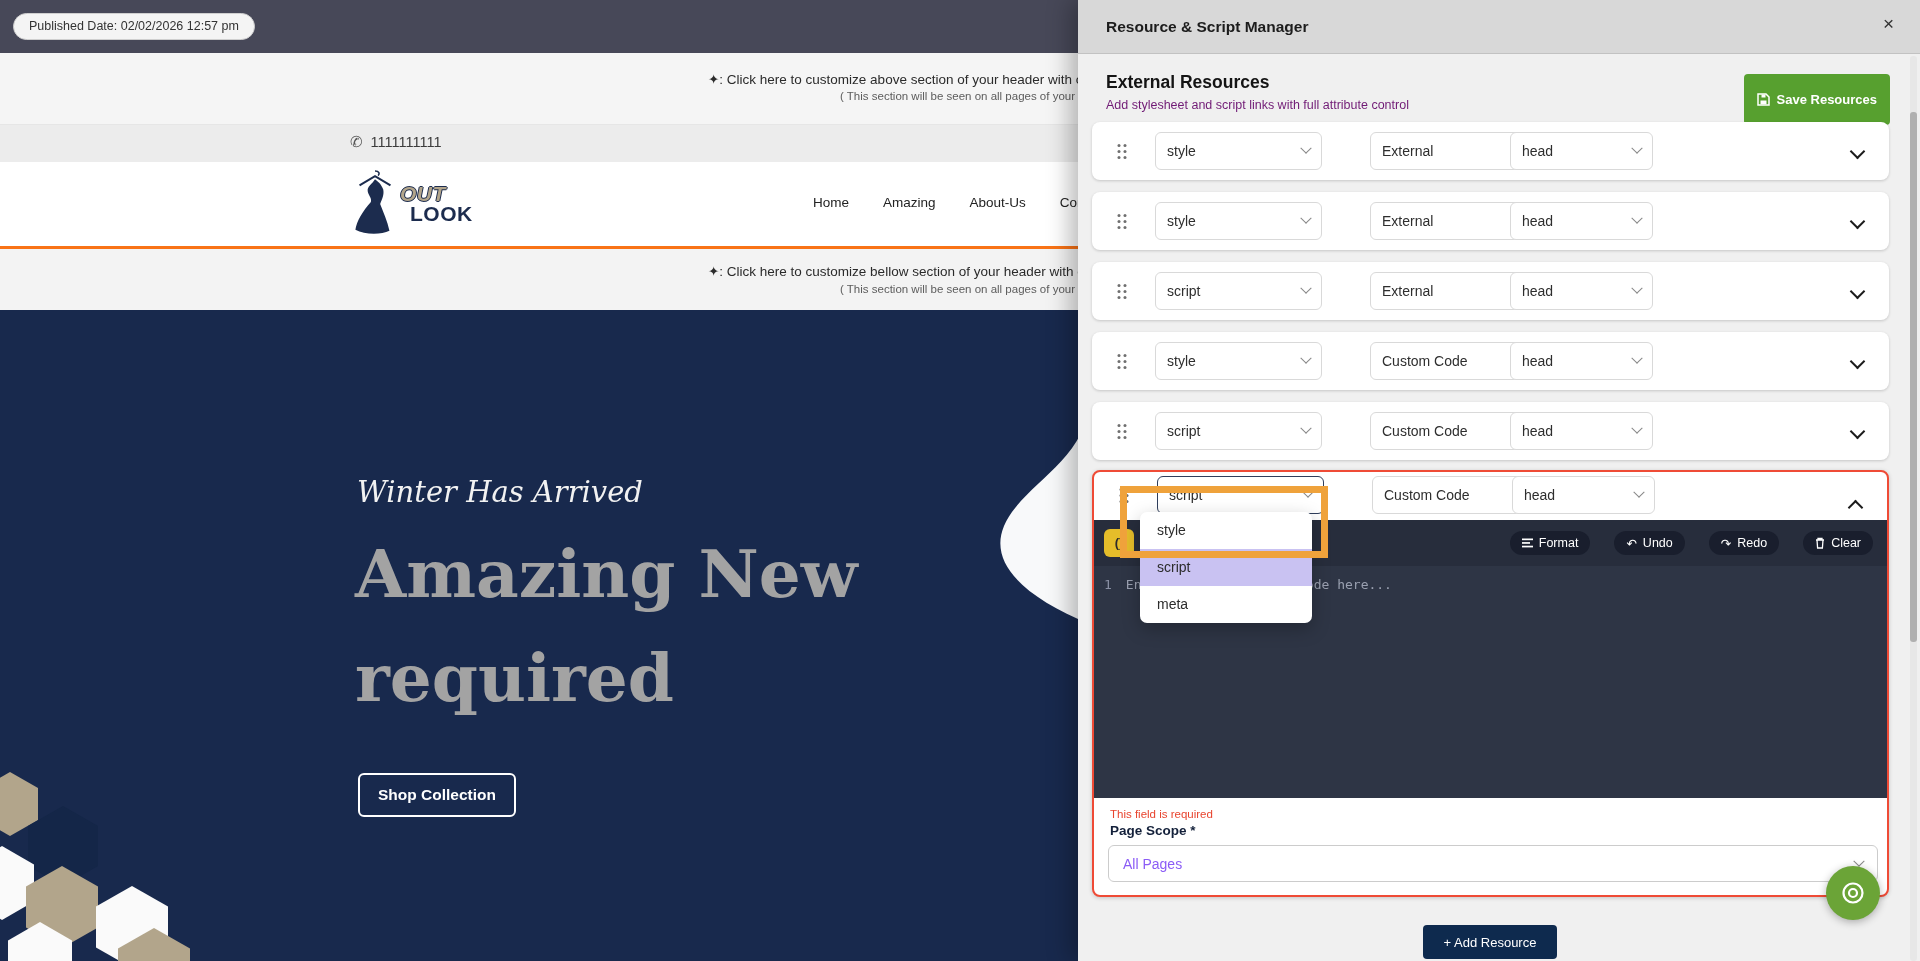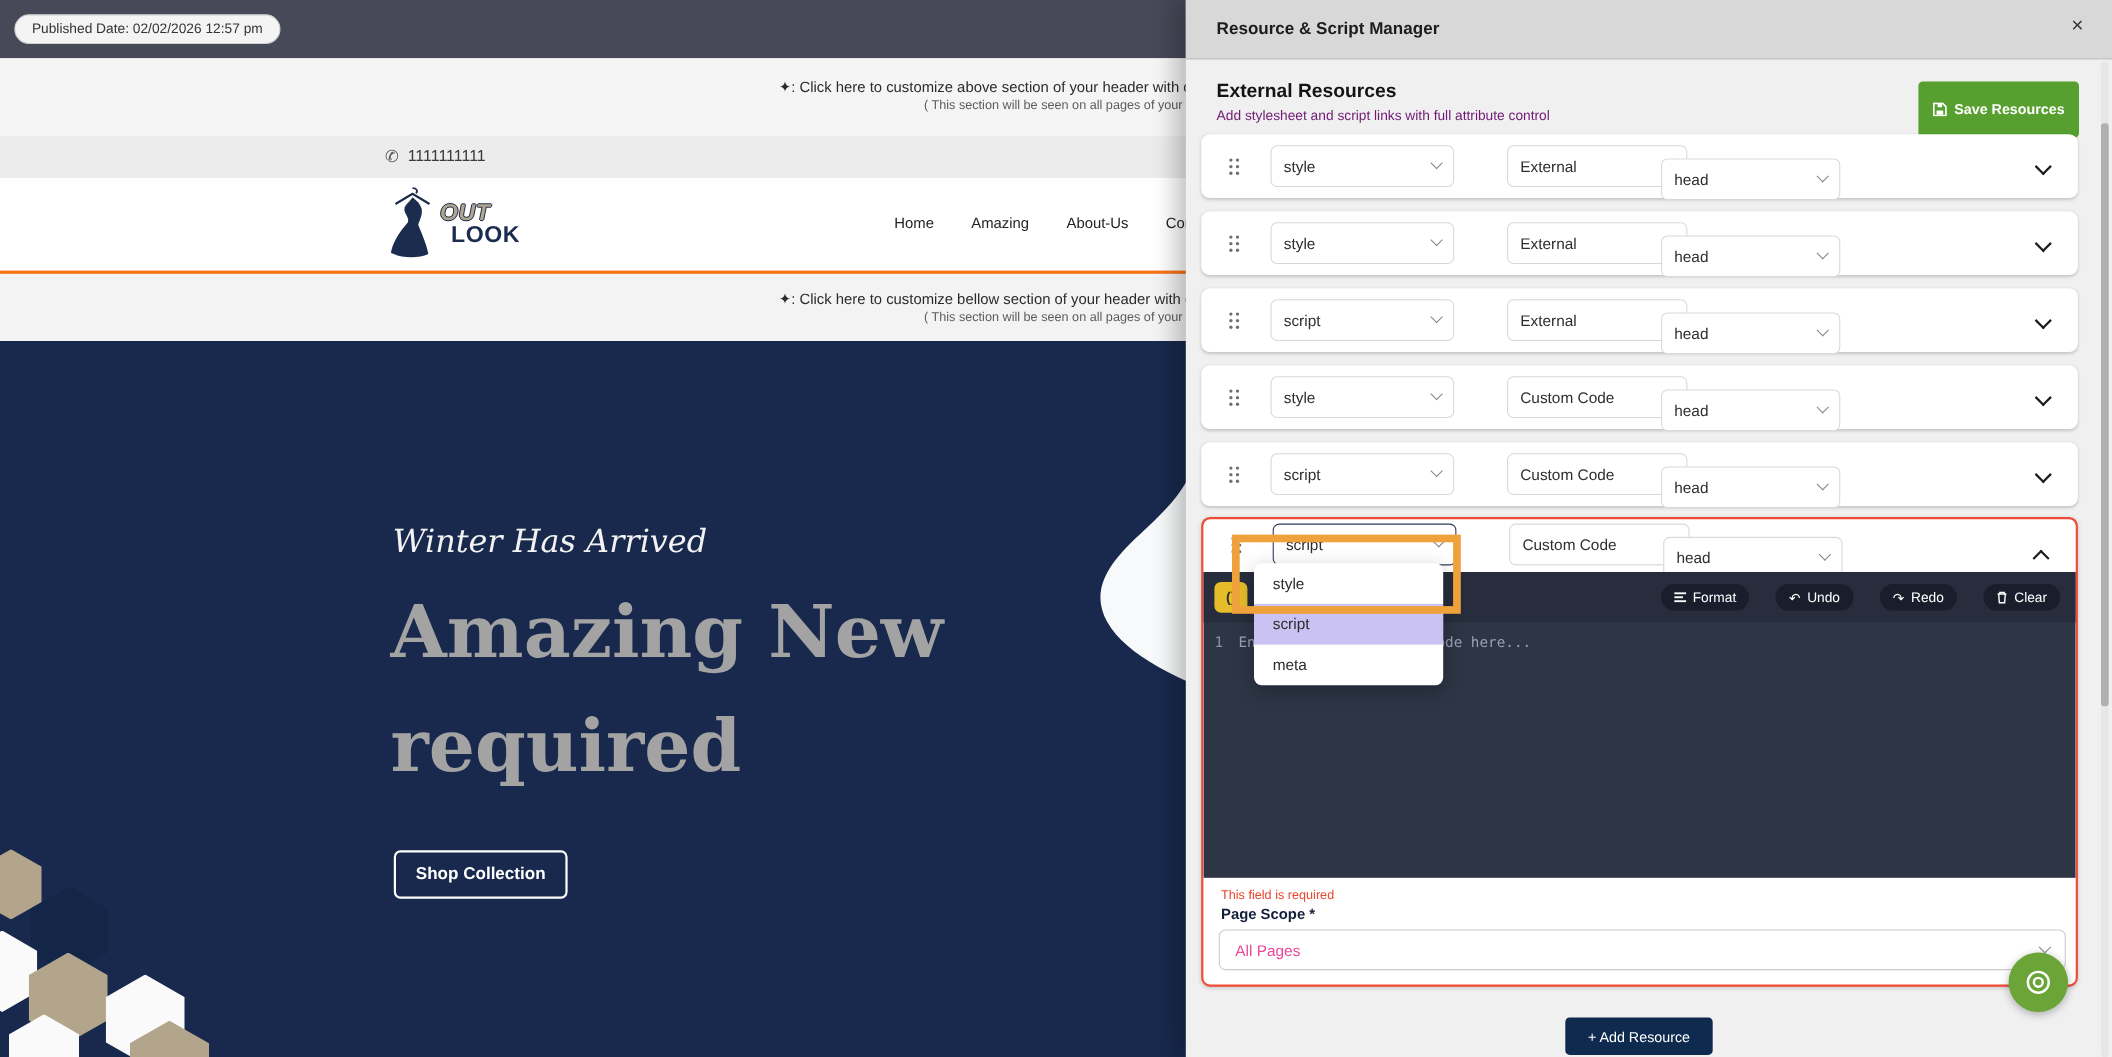--- a/index.html
+++ b/index.html
@@ -41,21 +41,21 @@
   .sec-title { position:absolute; left:28px; top:72px; font-size:17.5px; font-weight:800; color:#141414; }
   .sec-sub { position:absolute; left:28px; top:98px; font-size:12.5px; color:#701a75; }
   .save-btn { position:absolute; right:30px; top:74px; height:51px; padding:1px 13px; background:#57a02f; border:none; border-radius:4px;
               color:#fff; font-size:13px; font-weight:bold; display:flex; align-items:center; gap:7px; cursor:pointer; font-family:"Liberation Sans",sans-serif;}
   .rcard { position:absolute; left:14px; width:797px; height:58px; background:#fff; border-radius:8px; box-shadow:0 1px 3px rgba(0,0,0,.18); }
   .handle { position:absolute; left:24px; top:21px; cursor:grab; }
   .sel { position:absolute; top:10px; height:38px; background:#fff; border:1px solid #d9d9d9; border-radius:6px;
          display:flex; align-items:center; justify-content:space-between; padding:0 11px; font-size:14px; color:#2e2e2e; cursor:pointer; }
   .sel1 { left:63px;  width:167px; }
   .sel2 { left:242px; width:164px;margin-left:36px; }
-  .sel3 { left:418px; width:163px;margin-top:12px; }
+  .sel3 { left:418px; width:143px; }
   .caret { width:8px; height:8px; border-right:1.4px solid #888; border-bottom:1.4px solid #888; transform:rotate(45deg) translate(-2px,-2px); }
   .row-chev { position:absolute; right:26px; top:24px; width:11px; height:11px; border-right:2.4px solid #1c1c1c; border-bottom:2.4px solid #1c1c1c; transform:rotate(45deg); cursor:pointer; }
   .row-chev.up { transform:rotate(-135deg); top:30px; }
 
   
   .xcard { position:absolute; left:14px; top:470px; width:797px; height:427px; background:#fff;
            border:2px solid #ef4b36; border-radius:8px; box-shadow:0 1px 4px rgba(0,0,0,.18); overflow:hidden; }
   .xcard .sel { top:4px; }
   .xcard .sel1 { border:1.5px solid #2f3e5c; }
   .editor { position:absolute; left:0px; top:48px; width:793px; height:278px; background:#2e3545; }
@@ -64,21 +64,21 @@
               color:#2b2b2b; font-weight:bold; font-size:13px; text-align:center; line-height:28px; }
   .ed-label { position:absolute; left:48px; top:13px; color:#fff; font-weight:bold; font-size:15px; }
   .ed-tools { position:absolute; right:14px; top:11px; display:flex; gap:24px; }
   .pill-btn { height:24px; padding:0 12px; background:#191e2d; border:none; border-radius:13px; color:#fff; font-size:12.5px;
               display:flex; align-items:center; gap:6px; cursor:pointer; font-family:"Liberation Sans",sans-serif; }
   .code-line { position:absolute; left:10px; top:57px; font-family:"DejaVu Sans Mono",monospace; font-size:13px; display:flex; gap:14px; }
   .ln { color:#8a90a3; } .ph { color:#9aa0b0; white-space:pre; }
   .err { position:absolute; left:16px; top:336px; font-size:11.5px; color:#e8442e; }
   .ps-label { position:absolute; left:16px; top:351px; font-size:13.5px; font-weight:bold; color:#13203a; }
   .ps-sel { position:absolute; left:14px; top:373px; width:770px; height:37px; background:#fff; border:1px solid #ccc; border-radius:6px;
-            display:flex; align-items:center; justify-content:space-between; padding:0 14px; font-size:14px; color:#ec4899; cursor:pointer; }
+            display:flex; align-items:center; justify-content:space-between; padding:0 14px; font-size:14px; color:#8b5cf6; cursor:pointer; }
   
   .menu { position:absolute; left:62px; top:512px; width:172px; background:#fff; border-radius:7px;
           box-shadow:0 6px 18px rgba(0,0,0,.25); z-index:30; overflow:hidden; }
   .menu .item { height:37px; line-height:37px; padding-left:17px; font-size:14px; color:#2c2c2c; cursor:pointer; }
   .menu .item.hl { background:#c9c2f2; }
   .orange-box { position:absolute; left:42px; top:486px; width:208px; height:72px; border:7px solid #efa23b; z-index:40; pointer-events:none; }
   .add-btn { position:absolute; left:345px; top:925px; width:134px; height:34px; background:#0e2a4e; border:none; border-radius:4px;
              color:#fff; font-size:13px; cursor:pointer; font-family:"Liberation Sans",sans-serif; }
   .eye-btn { position:absolute; left:748px; top:866px; width:54px; height:54px; border-radius:50%; background:#6ba437; border:none;
              z-index:50; cursor:pointer; box-shadow:0 2px 8px rgba(0,0,0,.3); display:flex; align-items:center; justify-content:center; }

